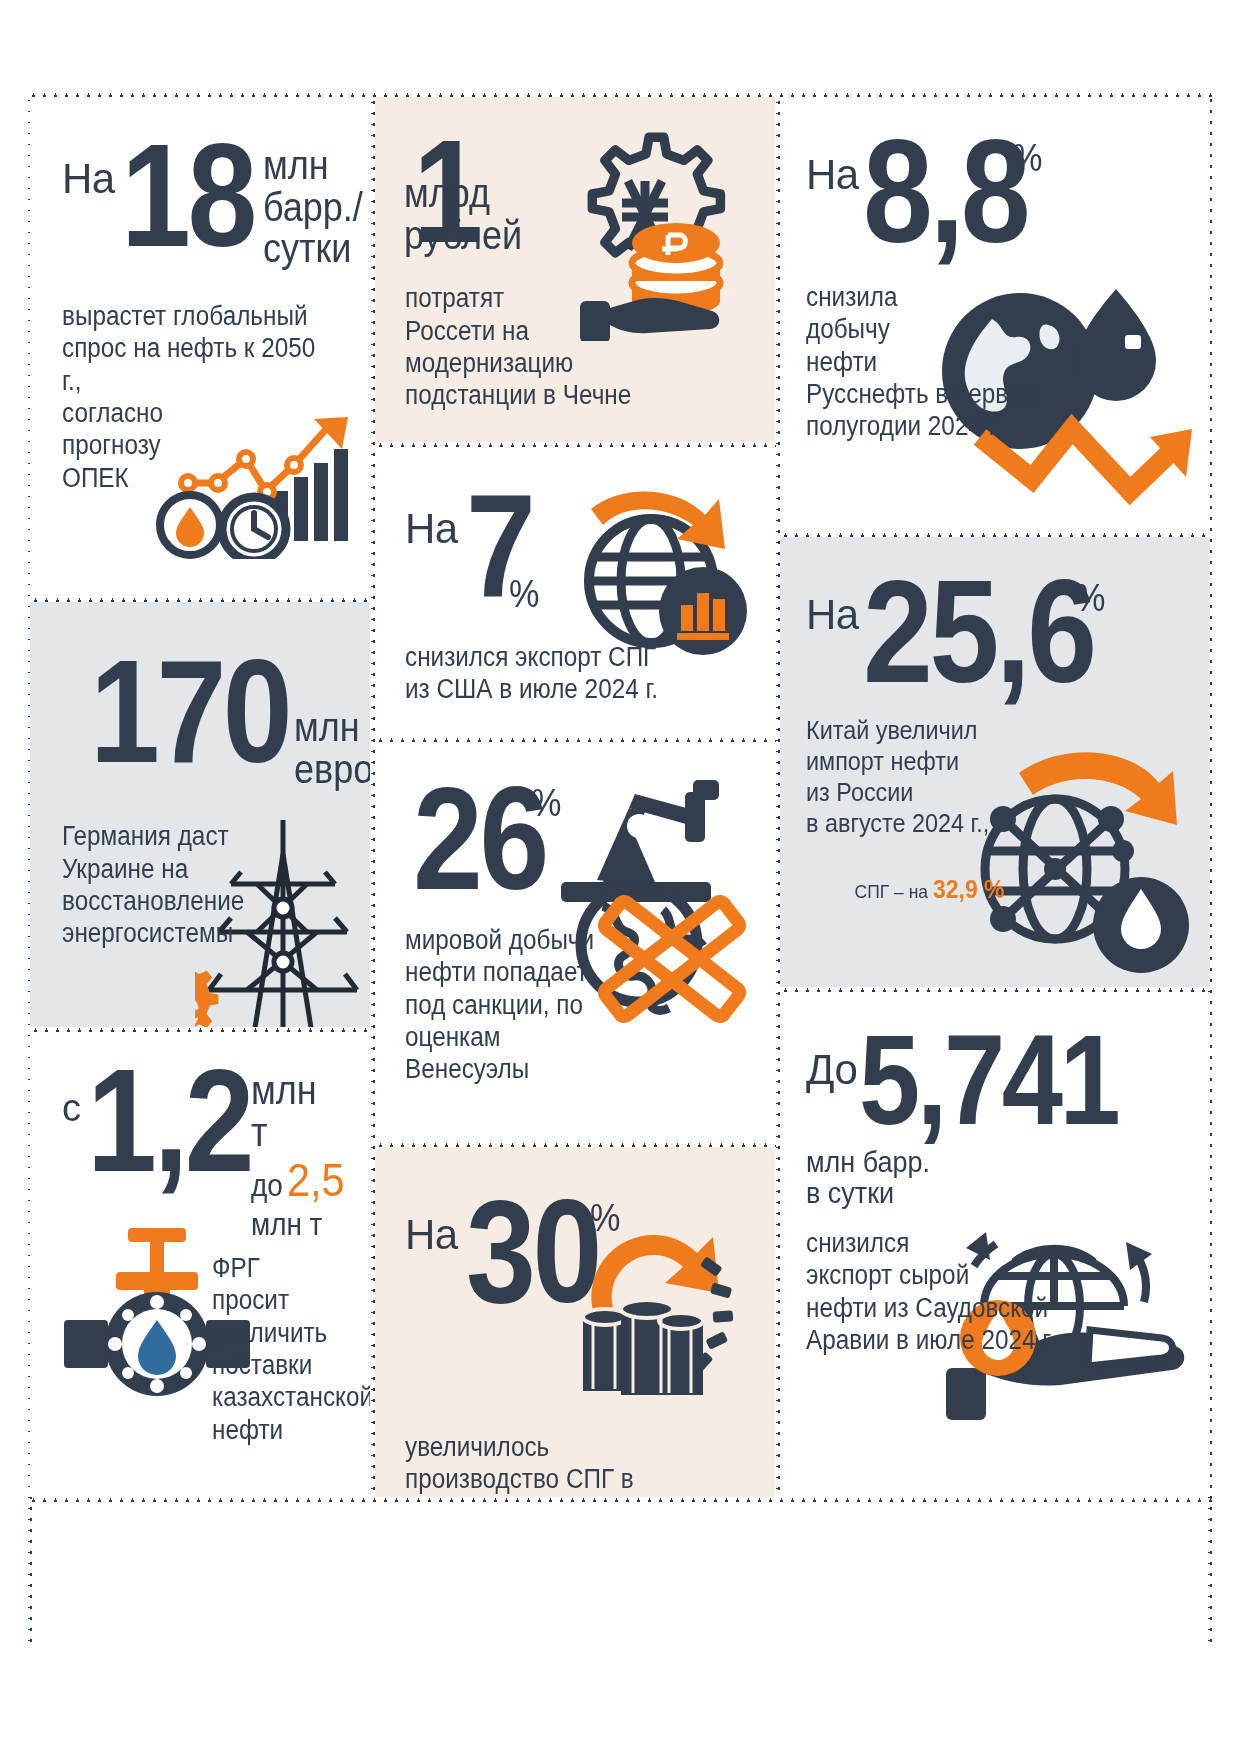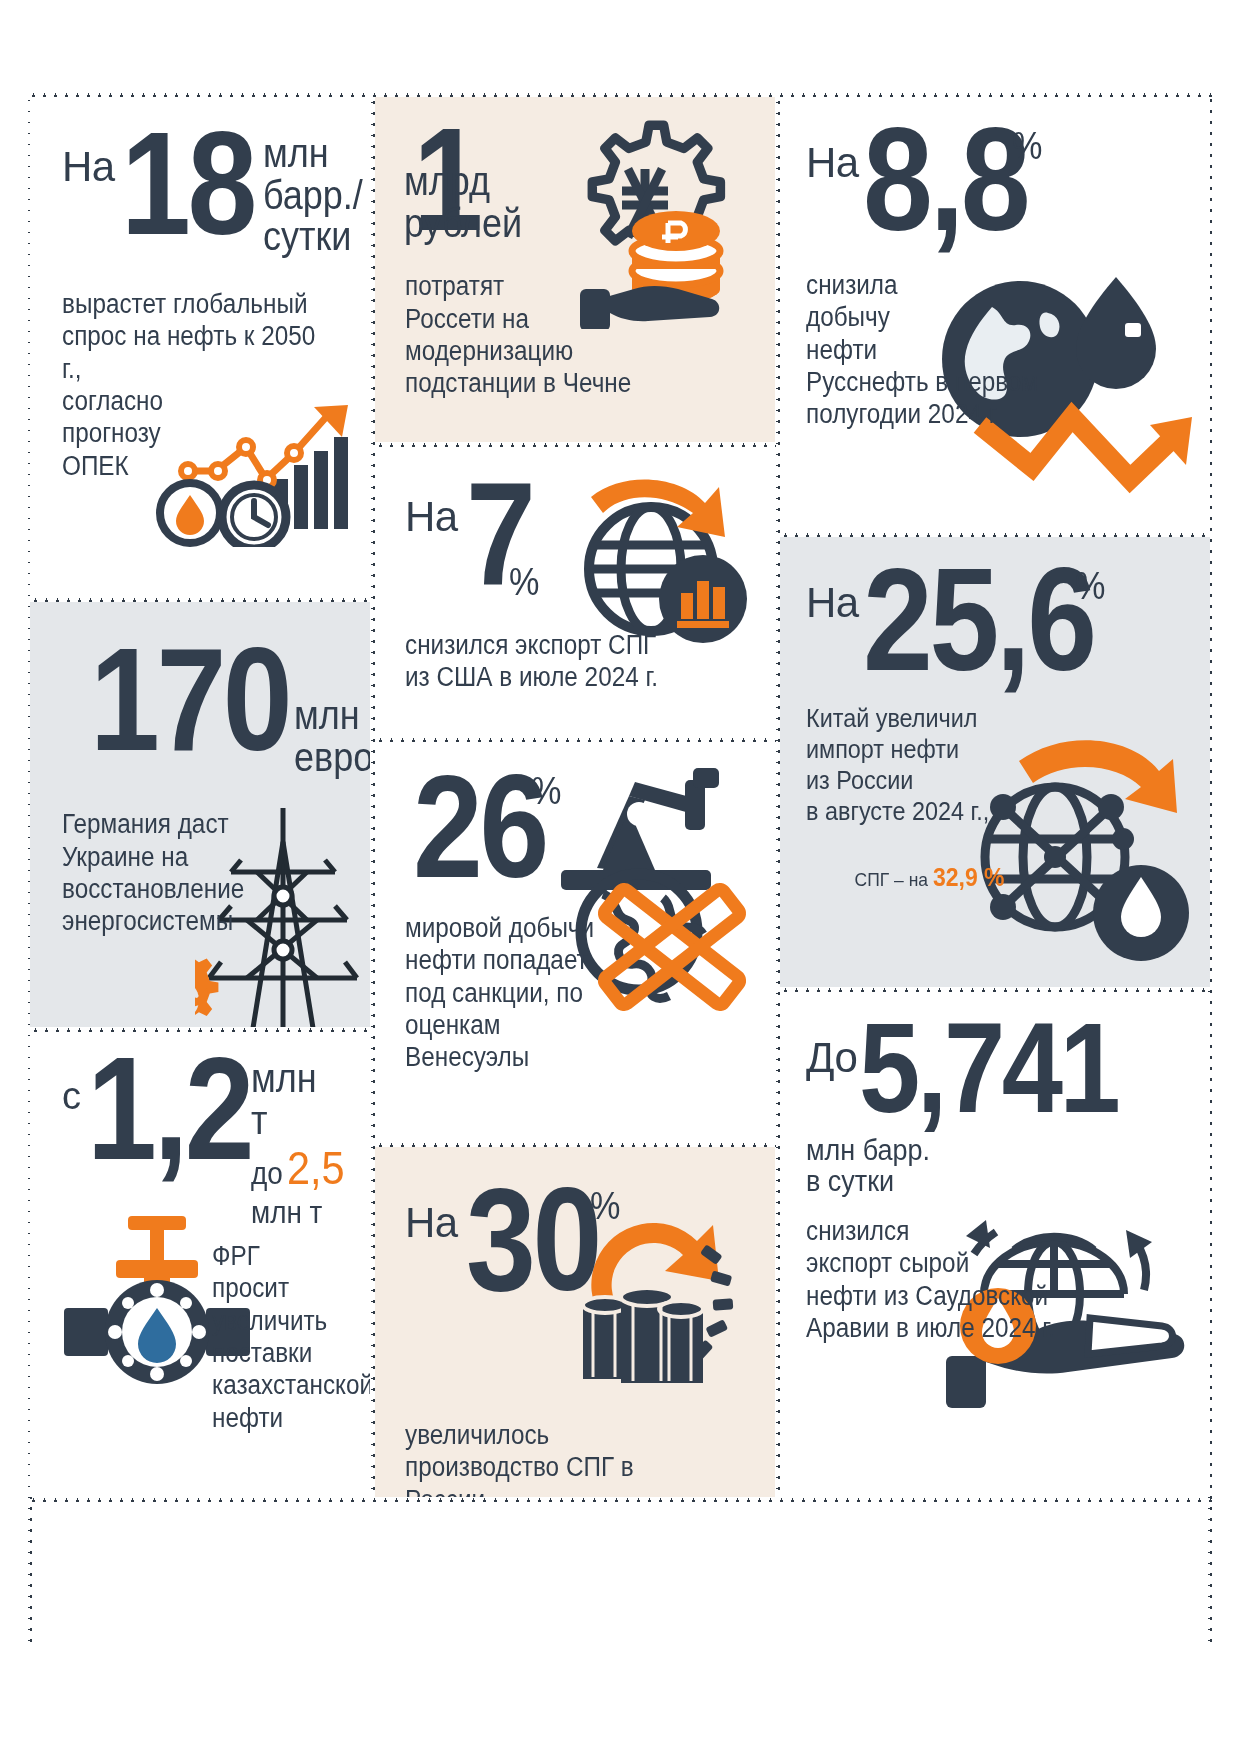--- a/index.html
+++ b/index.html
@@ -41,20 +41,21 @@
   }
   .cell{
     position:absolute;
     box-sizing:border-box;
     overflow:hidden;
   }
   .cell .inner{
     position:absolute;inset:0;
     padding:18px 22px 10px 40px;
     box-sizing:border-box;
+    margin-top:12px;
   }
   .bg-white{background:#ffffff;}
   .bg-beige{background:#f5ece3;}
   .bg-gray{background:#e4e7ea;}
 
   
   .sep-h{
     position:absolute;height:4px;
     background-image:radial-gradient(circle, #2f3a46 1.6px, rgba(0,0,0,0) 1.7px);
     background-size:11px 4px;background-position:0 1px;

